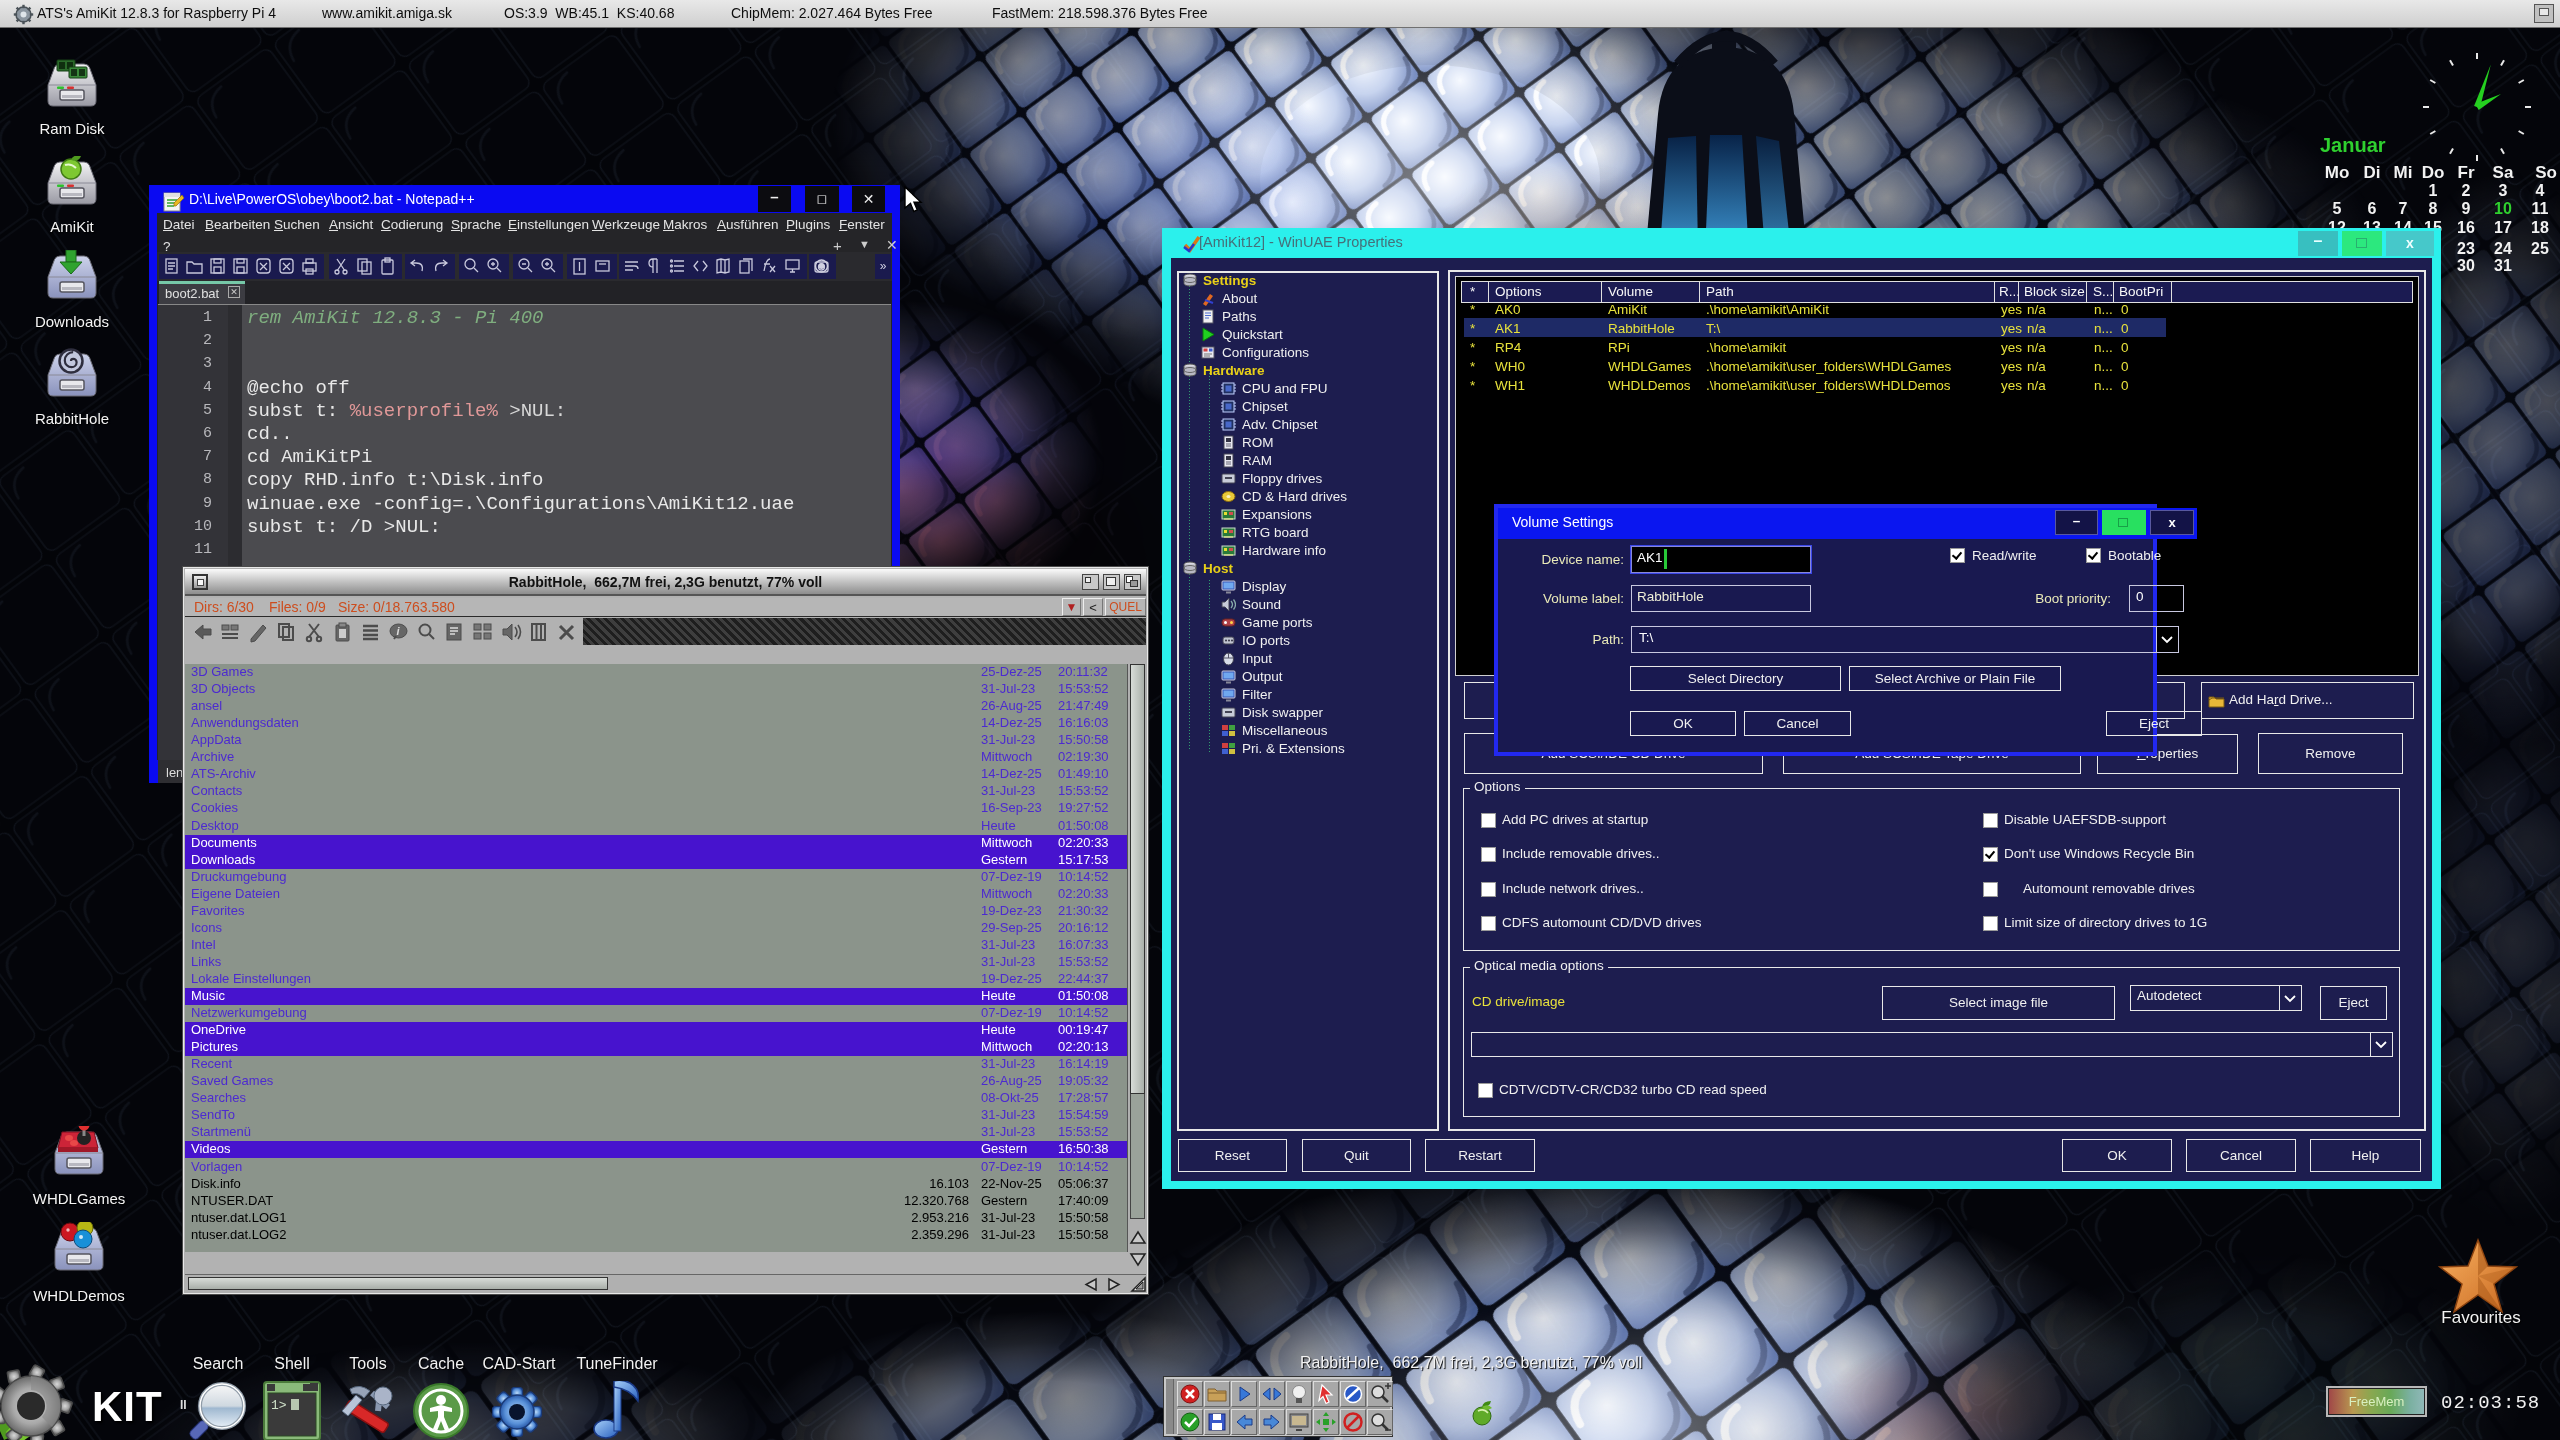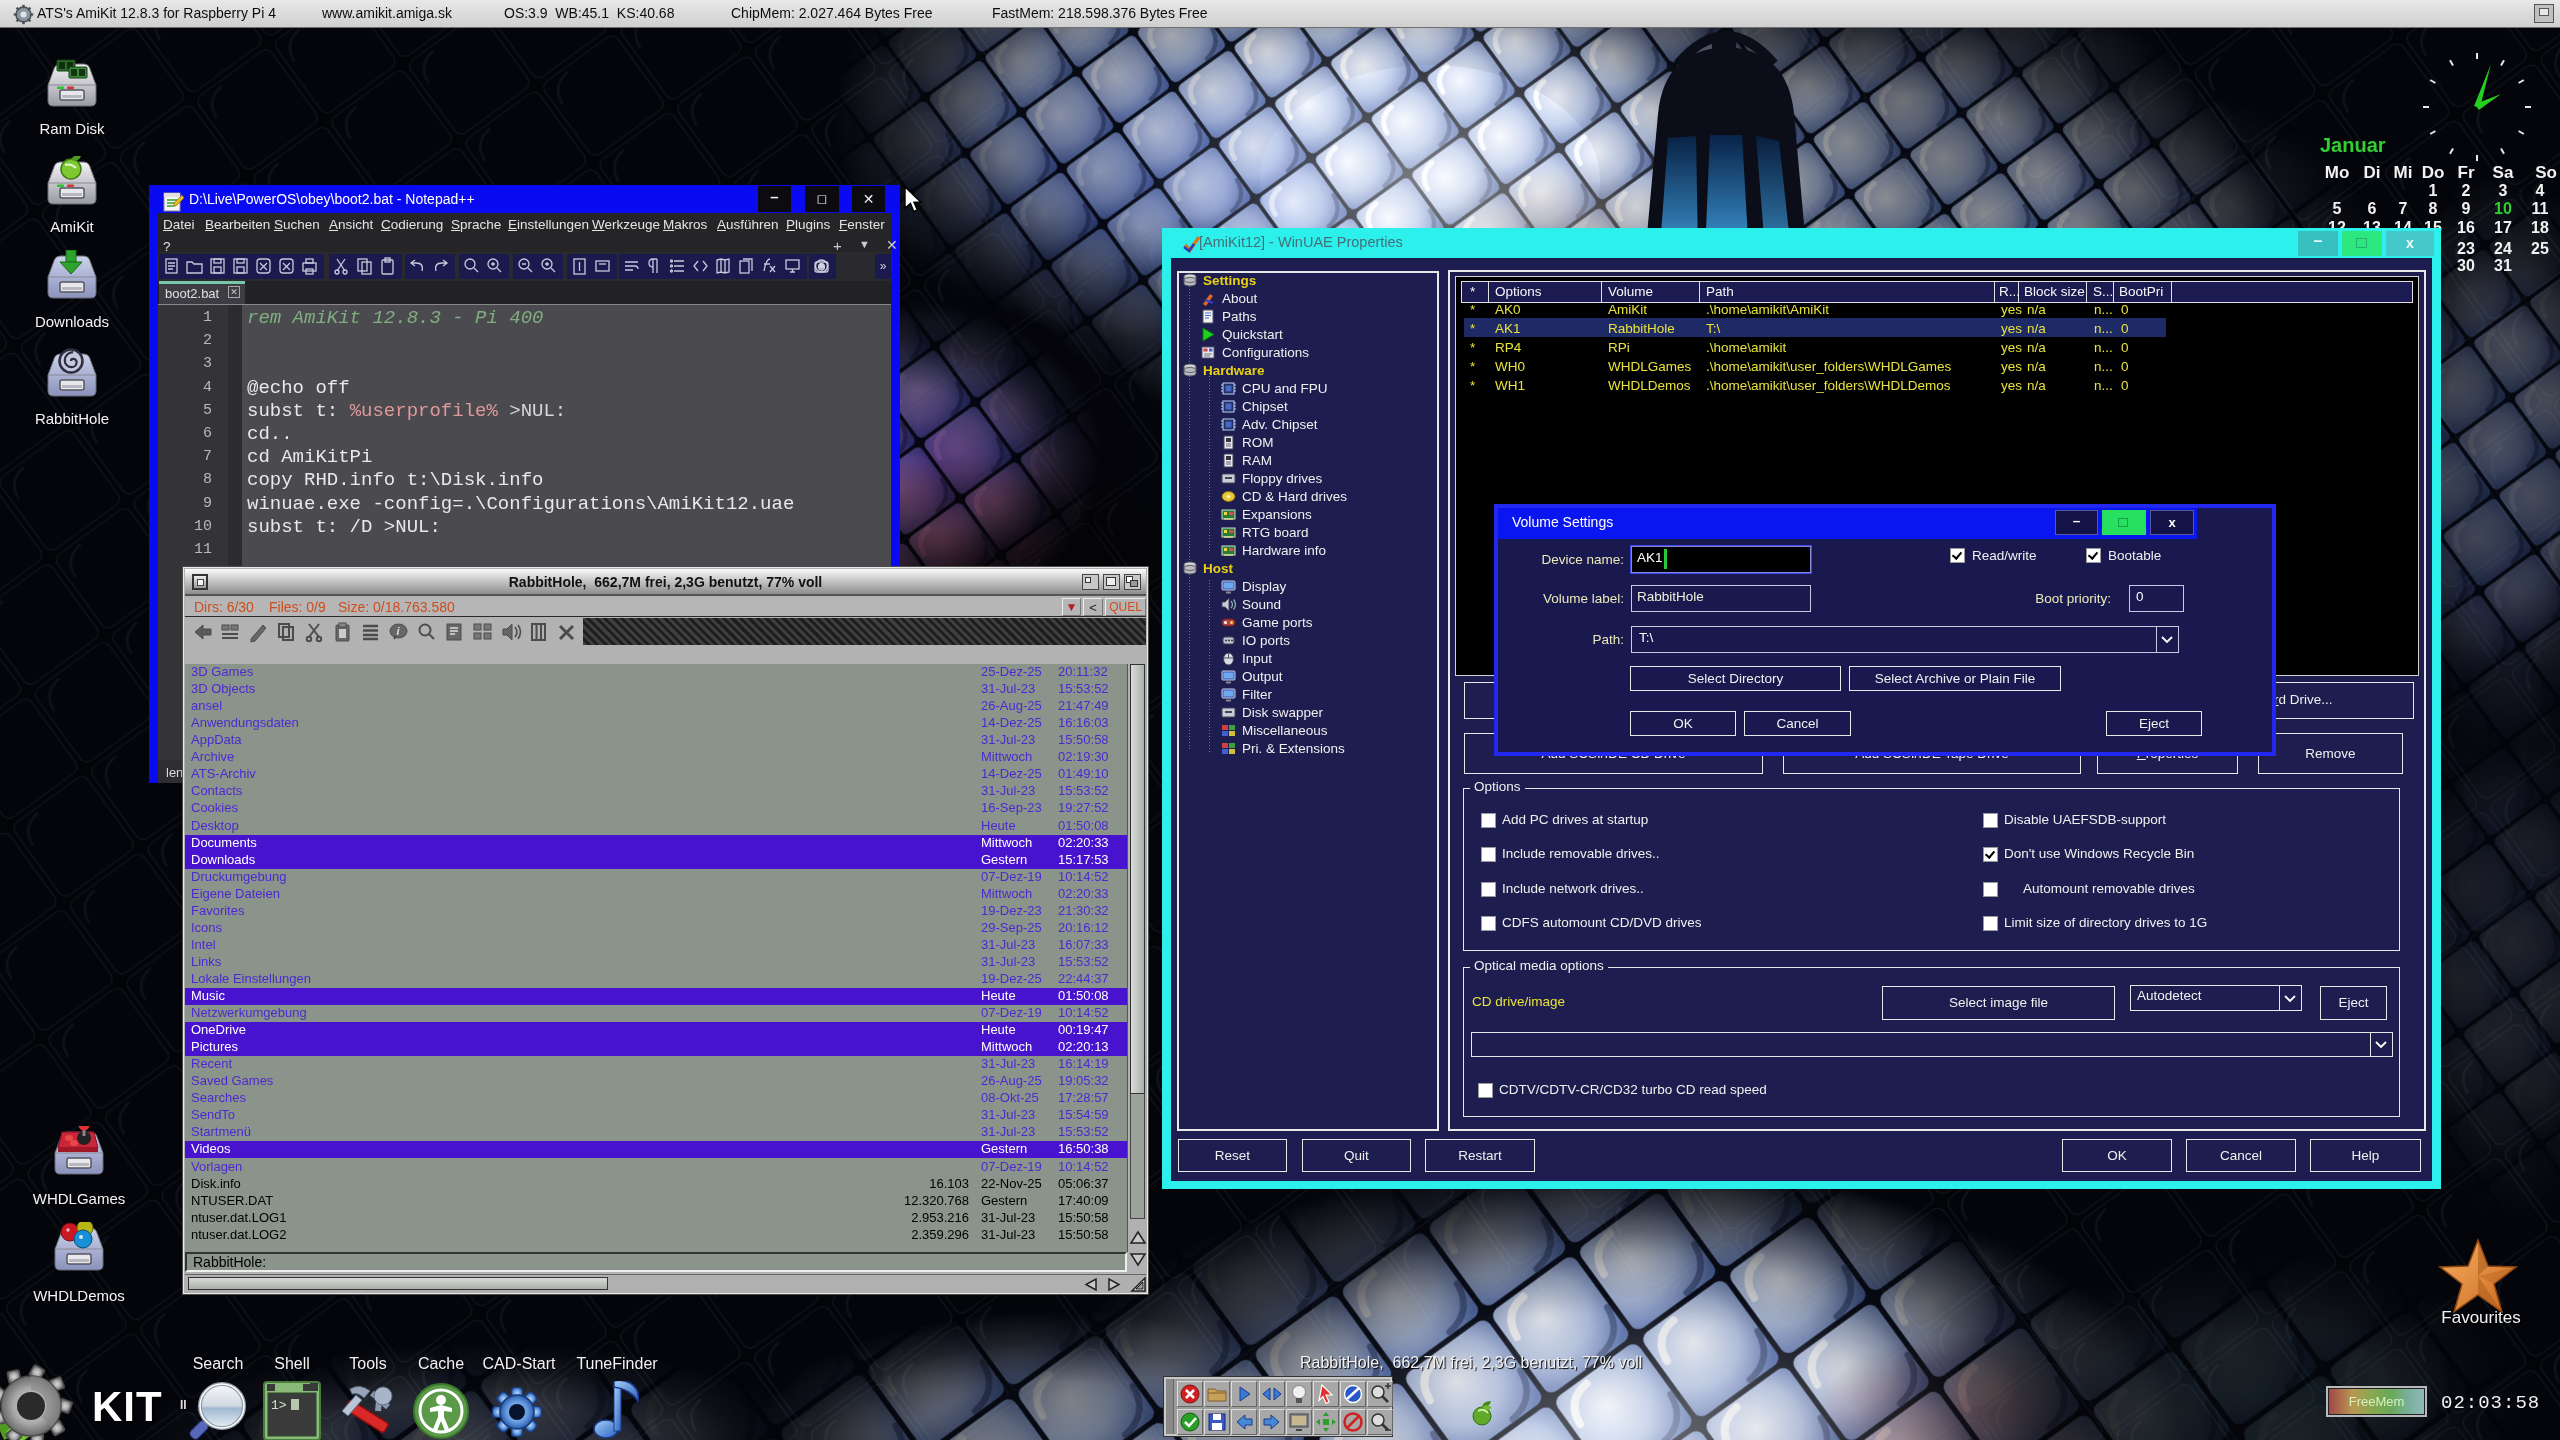--- a/index.html
+++ b/index.html
@@ -799,23 +799,20 @@
   <div class="abs" style="left:2px;top:0px;width:15px;height:555px;background:#9aa29a;border:1px solid #444;"></div>
   <div class="abs" style="left:2px;top:0px;width:15px;height:430px;background:linear-gradient(90deg,#d8dcd8,#aab0aa);border:1px solid #333;"></div>
   <svg class="abs" style="left:1px;top:566px" width="18" height="15">
         <polygon points="9,2 16,13 2,13" fill="#c8c8c8" stroke="#222" stroke-width="1.5"></polygon>
       </svg>
   <svg class="abs" style="left:1px;top:588px" width="18" height="15">
         <polygon points="2,2 16,2 9,13" fill="#c8c8c8" stroke="#222" stroke-width="1.5"></polygon>
       </svg>
  </div>
 
- <div class="abs" style="left:1px;top:684px;width:942px;height:20px;background:#8b948b;border:2px solid #333;border-right-color:#eee;border-bottom-color:#eee;color:#000;font-size:14px;">
-      <span class="abs" style="left:6px;top:0px;">RabbitHole:</span>
-    </div>
  <div class="abs" style="left:1px;top:706px;width:961px;height:19px;background:#b0b0b0;border-top:1px solid #666;">
   <div class="abs" style="left:3px;top:2px;width:420px;height:13px;background:linear-gradient(#d8dcd8,#a8aea8);border:1px solid #333;"></div>
   <svg class="abs" style="left:898px;top:2px" width="16" height="15">
         <polygon points="13,2 13,13 3,7.5" fill="#c8c8c8" stroke="#222" stroke-width="1.5"></polygon>
       </svg>
   <svg class="abs" style="left:921px;top:2px" width="16" height="15">
         <polygon points="3,2 3,13 13,7.5" fill="#c8c8c8" stroke="#222" stroke-width="1.5"></polygon>
       </svg>
   <svg class="abs" style="left:945px;top:1px" width="17" height="17">
         <polygon points="15,2 15,15 2,15" fill="#e8e8e8" stroke="#222" stroke-width="1.5"></polygon>
@@ -1114,21 +1111,21 @@
       </div>
 <span class="abs" style="left:307px;top:825px;width:15px;height:15px;background:#fff;border:1px solid #999;"></span>
 <div class="abs" style="left:328px;top:824px;color:#f0f0f0;">CDTV/CDTV-CR/CD32 turbo CD read speed</div>
 <div class="abs" style="left:7px;top:881px;width:109px;height:33px;border:1px solid #e8e8e8;text-align:center;color:#f0f0f0;line-height:31px;">Reset</div>
 <div class="abs" style="left:131px;top:881px;width:109px;height:33px;border:1px solid #e8e8e8;text-align:center;color:#f0f0f0;line-height:31px;">Quit</div>
 <div class="abs" style="left:254px;top:881px;width:110px;height:33px;border:1px solid #e8e8e8;text-align:center;color:#f0f0f0;line-height:31px;">Restart</div>
 <div class="abs" style="left:891px;top:881px;width:110px;height:33px;border:1px solid #e8e8e8;text-align:center;color:#f0f0f0;line-height:31px;">OK</div>
 <div class="abs" style="left:1015px;top:881px;width:110px;height:33px;border:1px solid #e8e8e8;text-align:center;color:#f0f0f0;line-height:31px;">Cancel</div>
 <div class="abs" style="left:1139px;top:881px;width:111px;height:33px;border:1px solid #e8e8e8;text-align:center;color:#f0f0f0;line-height:31px;">Help</div>
 
-<div class="abs" style="left:323px;top:246px;width:782px;height:252px;background:#191950;border:4px solid #2228f0;">
+<div class="abs" style="left:323px;top:246px;width:663px;height:252px;background:#191950;border:4px solid #2228f0;">
  <div class="abs" style="left:0px;top:0px;width:699px;height:31px;background:#0a16f0;">
   <span class="abs" style="left:14px;top:6px;color:#fff;font-size:14px;">Volume Settings</span>
   <span class="abs" style="left:557px;top:2px;width:43px;height:25px;background:#131347;border:1px solid #5858a0;color:#fff;text-align:center;font-weight:bold;line-height:20px;">–</span>
   <span class="abs" style="left:604px;top:2px;width:44px;height:25px;background:#28e060;">
             <span class="abs" style="left:16px;top:8px;width:10px;height:9px;border:1.5px solid #18a048;"></span>
           </span>
   <span class="abs" style="left:652px;top:2px;width:44px;height:25px;background:#131347;border:1px solid #5858a0;color:#fff;text-align:center;font-size:13px;font-weight:bold;line-height:23px;">x</span>
  </div>
  <div class="abs" style="left:8px;top:44px;width:118px;text-align:right;color:#eaeab8;">Device name:</div>
  <div class="abs" style="left:133px;top:38px;width:180px;height:27px;background:#000;border:1px solid #8888d8;outline:1px solid #3a46e8;color:#fff;">

